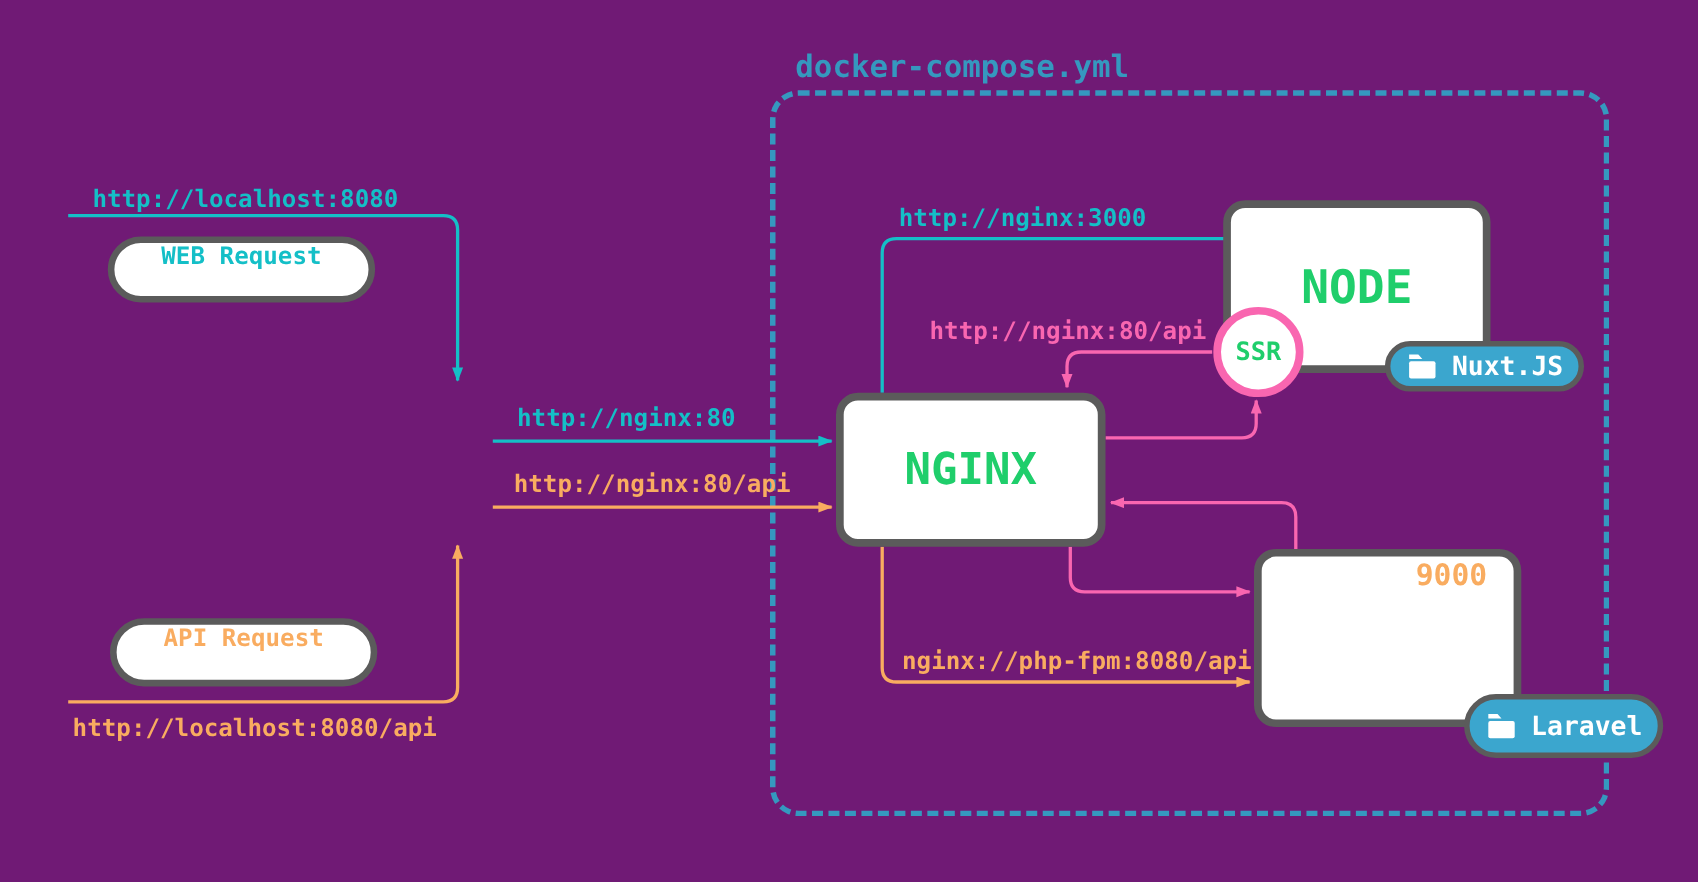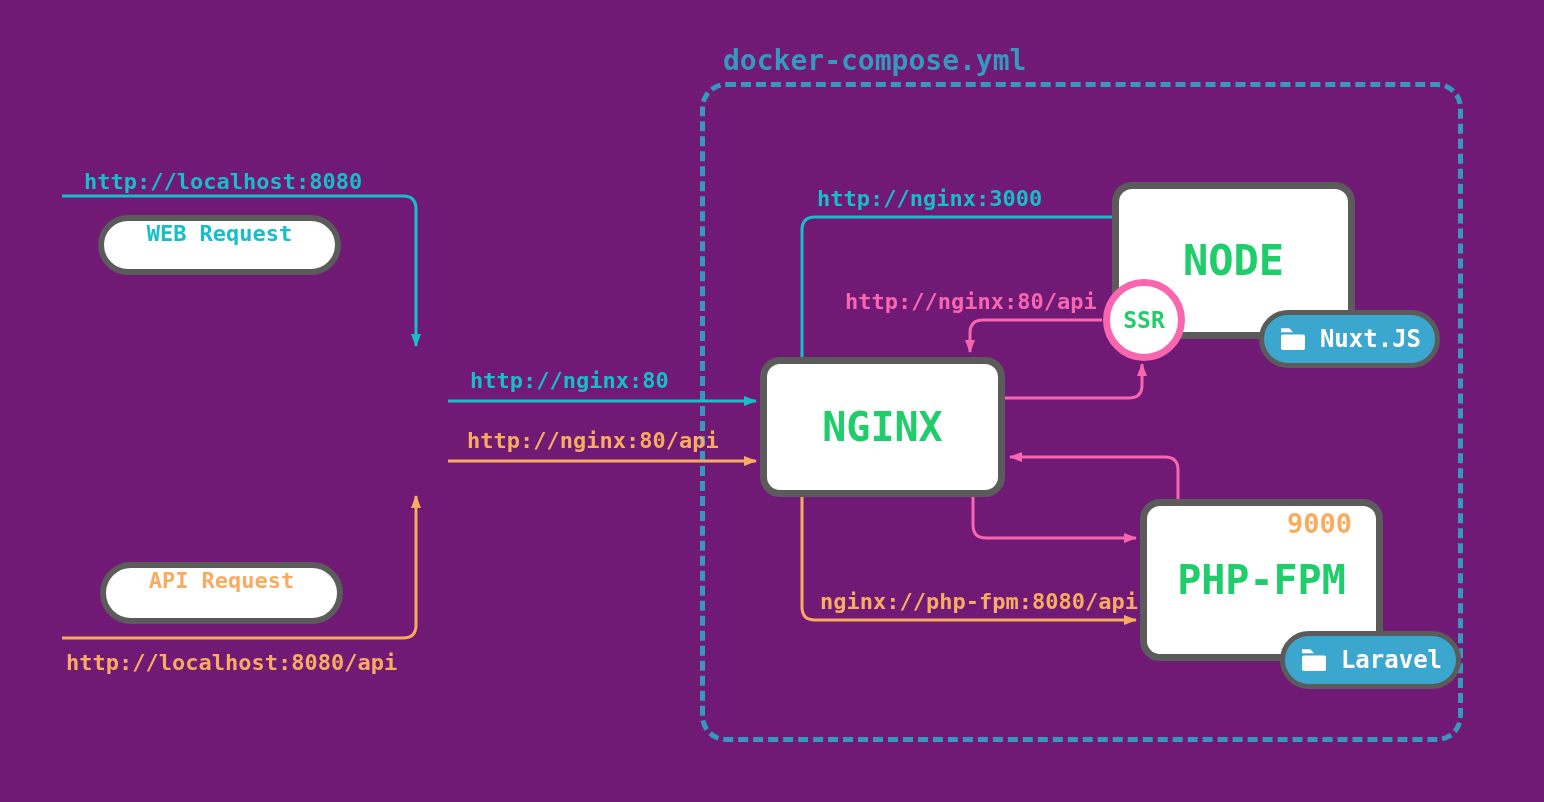--- a/index.html
+++ b/index.html
@@ -49,22 +49,22 @@
     border:7px solid var(--pink,#F966B0);background:#ffffff;
     display:flex;align-items:center;justify-content:center;
     color:var(--green,#1FCE6B);font-size:23px;font-weight:bold;z-index:6;
   }
   
   .badge{
     border:5px solid var(--gray,#5B5B5B);border-radius:30px;background:var(--badge-blue,#3BA6CE);
     display:flex;align-items:center;justify-content:center;gap:12px;
     color:#ffffff;font-size:24px;font-weight:bold;white-space:nowrap;z-index:6;
   }
-  .nuxt-badge{left:1259px;top:310px;width:181px;height:58px;}
-  .laravel-badge{left:1280px;top:631px;width:181px;height:58px;}
+  .nuxt-badge{left:1259px;top:310px;width:181px;height:46px;}
+  .laravel-badge{left:1331px;top:631px;width:181px;height:58px;}
   .badge svg{display:block;}
   
   .edge-label{font-size:22px;font-weight:bold;white-space:nowrap;z-index:7;}
   .lbl-teal{color:var(--teal,#14BFC7);}
   .lbl-orange{color:var(--orange,#F9AC60);}
   .lbl-pink{color:var(--pink,#F966B0);}
   
   .edge-layer{position:absolute;left:0;top:0;width:1544px;height:802px;z-index:5;pointer-events:none;}
   .edge{fill:none;stroke-width:3px;}
   .stroke-teal{stroke:var(--teal,#14BFC7);}
@@ -128,21 +128,20 @@
   <div class="abs node-box nginx-box boxes">
     <span class="node-label">NGINX</span>
   </div>
 
   <div class="abs node-box nodejs-box boxes">
     <span class="node-label">NODE</span>
   </div>
 
   <div class="abs node-box phpfpm-box boxes">
     <span class="port-label">9000</span>
-    <span class="node-label">PHP-FPM</span>
   </div>
 
   <div class="abs ssr-circle">
     <span>SSR</span>
   </div>
 
   <div class="abs badge nuxt-badge">
     <svg width="30" height="24" viewBox="0 0 24 20">
       <path d="M2 1 h7 l3 3.4 H2 Z" fill="#ffffff"></path>
       <rect x="2" y="6.2" width="20" height="13" rx="1.5" fill="#ffffff"></rect>

